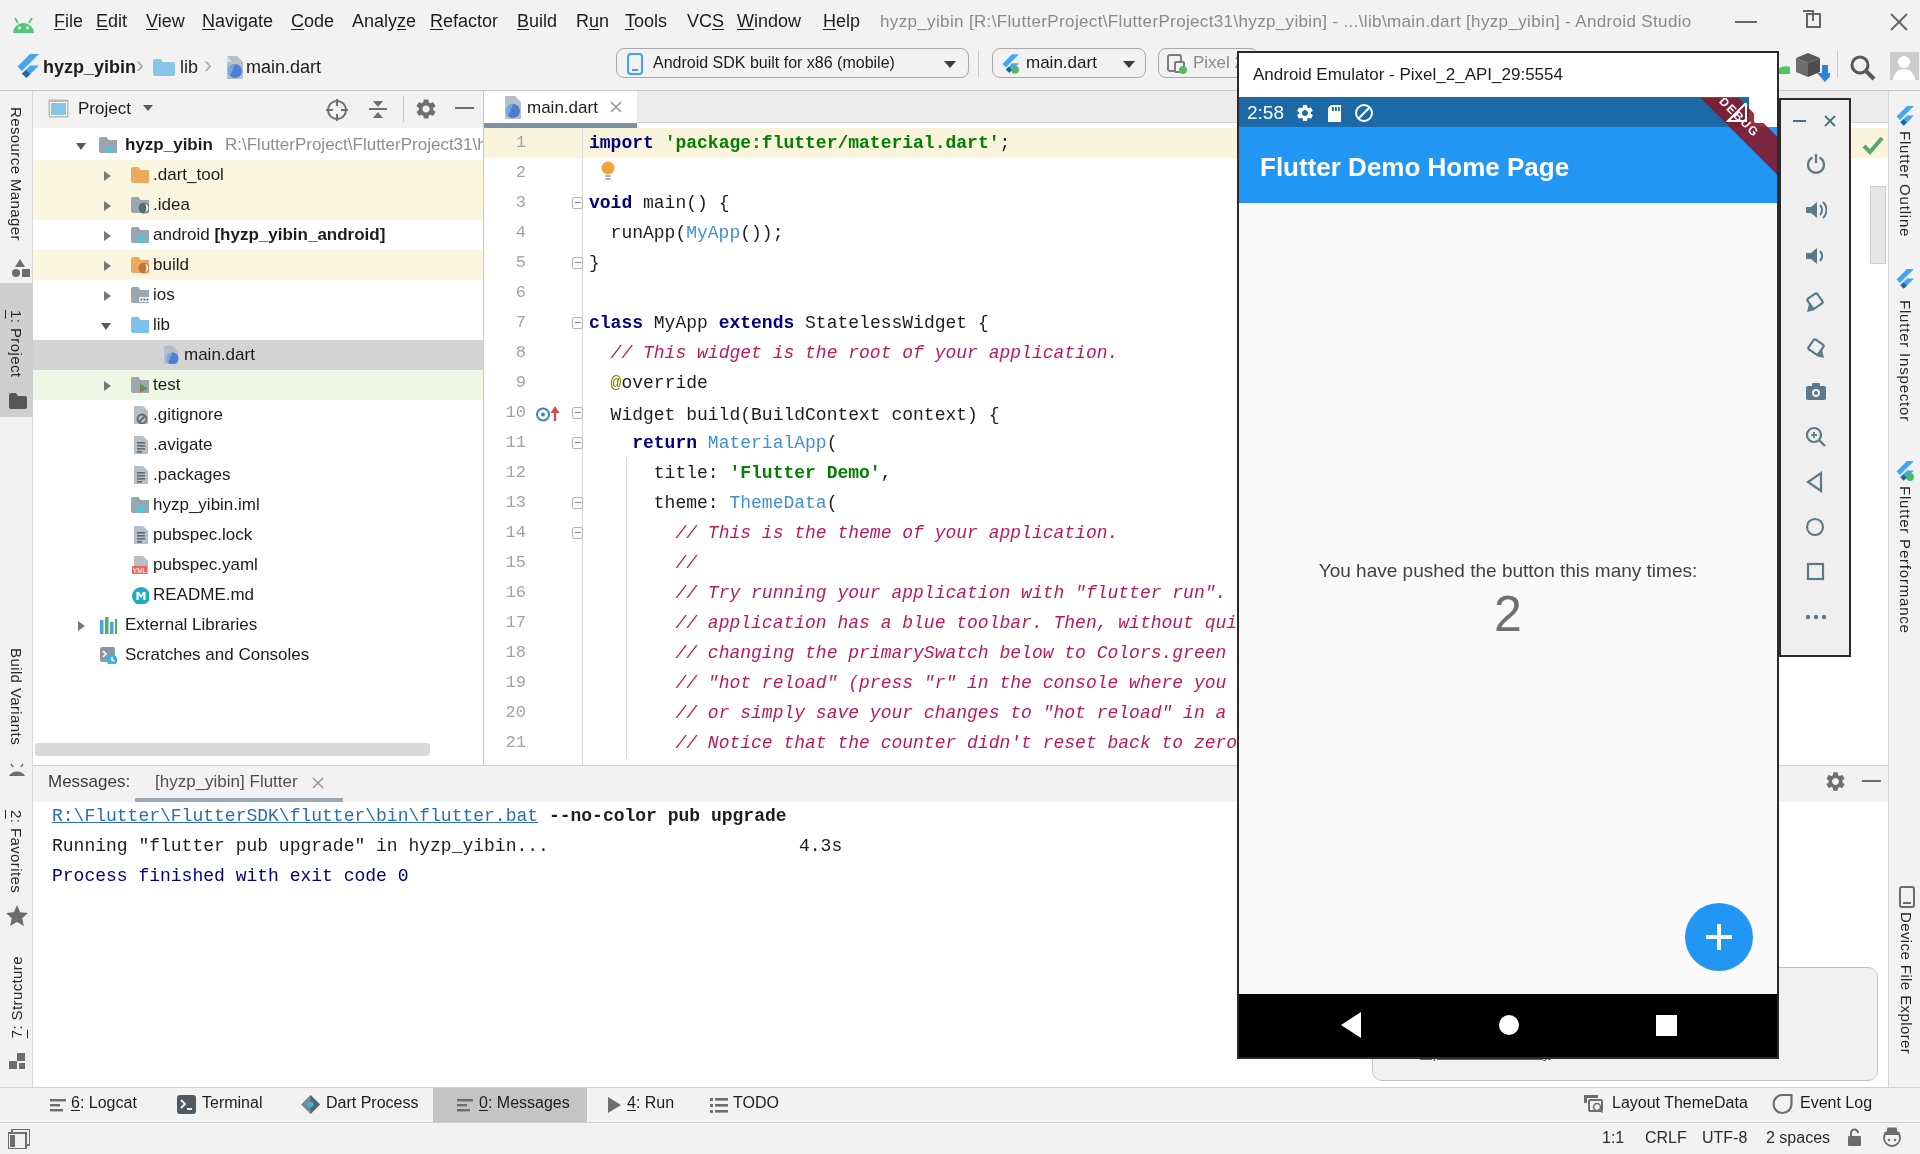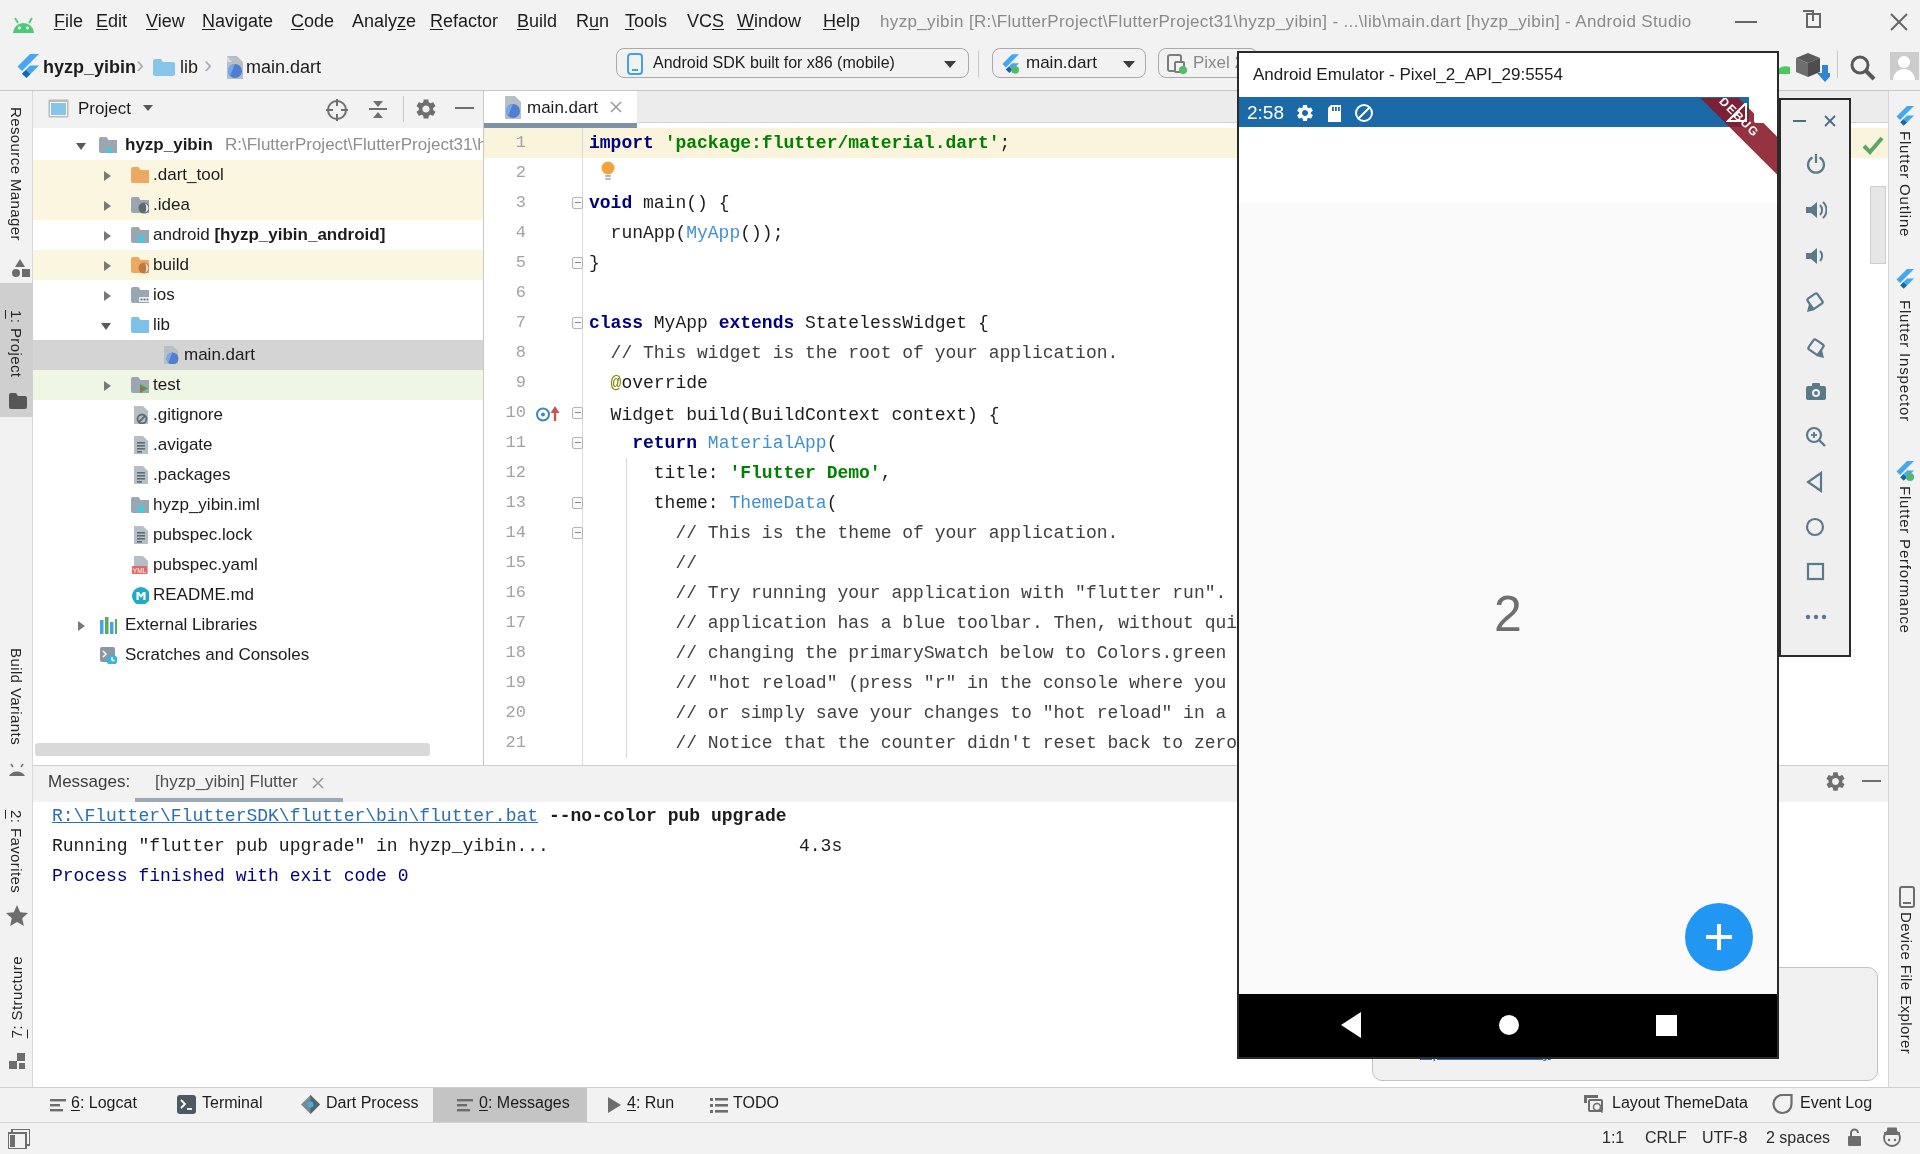--- a/index.html
+++ b/index.html
@@ -6,21 +6,21 @@
 .vt{writing-mode:vertical-rl;font-size:15px;color:#262626;letter-spacing:.4px}
 .vt2{writing-mode:vertical-rl;font-size:15px;color:#262626;letter-spacing:.8px}
 .mi{position:absolute;top:11px;font-size:18px;color:#1c1c1c}
 u{text-decoration-thickness:1px;text-underline-offset:2px}
 .crumb{font-size:18px;top:57px}
 .csep{color:#9fb0bd;font-size:24px;top:51px}
 .combo{position:absolute;top:48px;height:30px;border:1px solid #a9a9a9;border-radius:8px;box-sizing:border-box;background:#f2f2f2}
 .carr{position:absolute;width:0;height:0;border-left:6px solid transparent;border-right:6px solid transparent;border-top:7px solid #3c3c3c}
 .k{color:#000080;font-weight:bold}
 .s{color:#008000;font-weight:bold}
-.cm{color:#404040;}
+.cm{color:#be185d;font-style:italic}
 .cr{color:#3f90d1}
 .an{color:#808000}
 .cl{position:absolute;white-space:pre;font-family:"Liberation Mono",monospace;font-size:18px;line-height:30px;height:30px}
 .lnum{position:absolute;left:484px;width:42px;text-align:right;color:#a3a3a3;font-family:"Liberation Mono",monospace;font-size:17px;line-height:30px}
 .fold{position:absolute;width:11px;height:12px;border:1px solid #b5b5b5;background:#fbfbfb;border-radius:2px;box-sizing:border-box}
 .fold::after{content:"";position:absolute;left:1.5px;right:1.5px;top:4px;height:1.2px;background:#8a8a8a}
 .trow{position:absolute;left:33px;width:451px;height:30px;font-size:17px;line-height:30px;white-space:nowrap}
 .tarr{position:absolute;top:11px;width:0;height:0}
 .tarr.e{border-top:5px solid transparent;border-bottom:5px solid transparent;border-left:7px solid #787878}
 .tarr.o{border-left:5px solid transparent;border-right:5px solid transparent;border-top:7px solid #595959;margin-top:2px}
@@ -564,21 +564,25 @@
         <line x1="4.3" y1="15.7" x2="15.7" y2="4.3" stroke="#fff" stroke-width="2"></line>
       </svg>
    <svg class="a" style="left:487px;top:6px;z-index:3" width="22" height="20">
         <polygon points="20,0 20,18 2,18" fill="none" stroke="#fff" stroke-width="2"></polygon>
       </svg>
    <svg class="a" style="left:514px;top:5px;z-index:3" width="15" height="22">
         <rect x="4" y="0" width="6" height="3" fill="#fff"></rect>
         <rect x="1" y="2" width="12" height="19" rx="2" fill="#fff"></rect>
       </svg>
  </div>
+ <div class="a" style="left:0;top:74px;width:538px;height:76px;background:#2196f3">
+   <span class="a" style="left:21px;top:25px;font-size:26px;font-weight:bold;color:#fff">Flutter Demo Home Page</span>
+ </div>
  <div class="a" style="left:0;top:150px;width:538px;height:792px;background:#fafafa">
+   <div class="a" style="left:0;top:357px;width:538px;text-align:center;font-size:19px;color:#414141">You have pushed the button this many times:</div>
    <div class="a" style="left:0;top:382px;width:538px;text-align:center;font-size:50px;color:#6f6f6f">2</div>
    <div class="a" style="left:446px;top:700px;width:68px;height:68px;border-radius:50%;background:#2196f3">
      <div class="a" style="left:32px;top:21px;width:4px;height:26px;background:#fff"></div>
      <div class="a" style="left:21px;top:32px;width:26px;height:4px;background:#fff"></div>
    </div>
  </div>
  <div class="a" style="left:0;top:941px;width:538px;height:63px;background:#000">
    <svg class="a" style="left:100px;top:17px" width="24" height="28">
         <polygon points="22,1 22,27 2,14" fill="#fff"></polygon>
       </svg>

